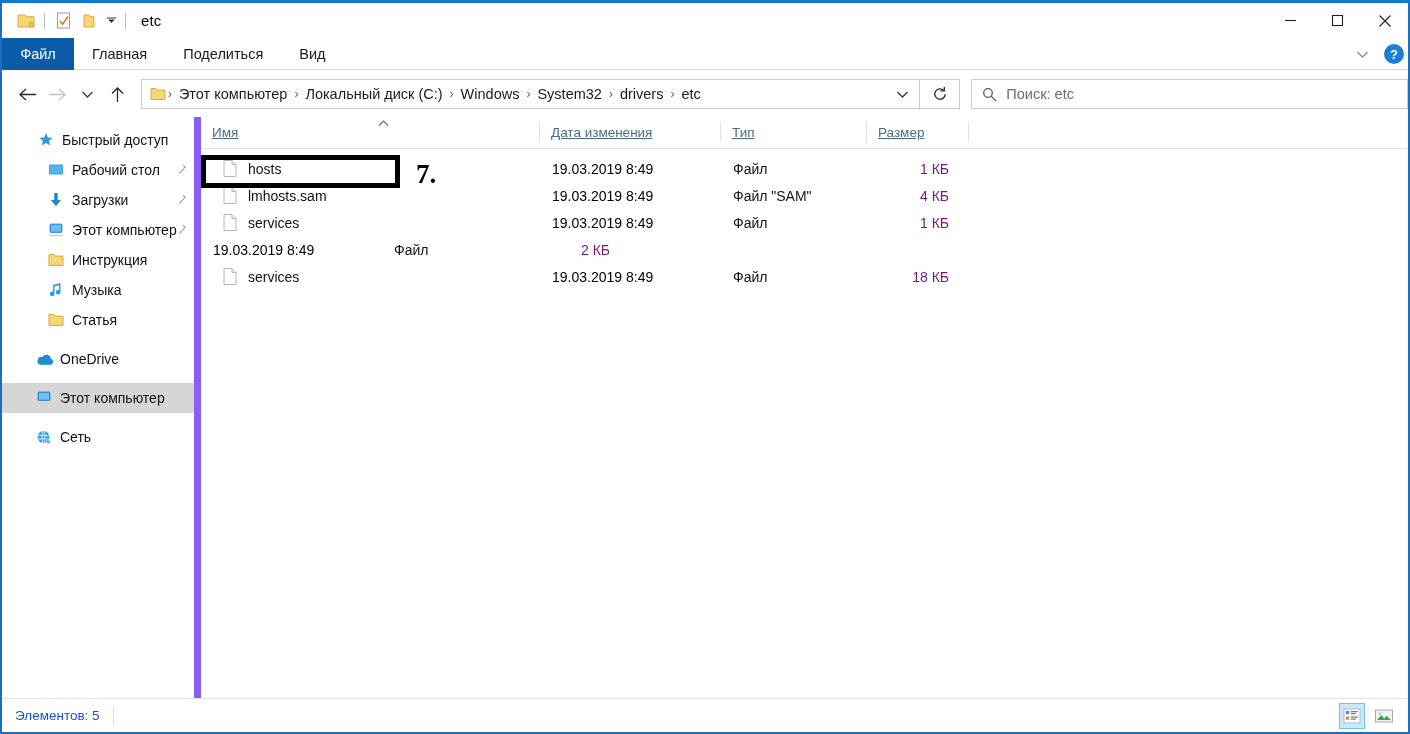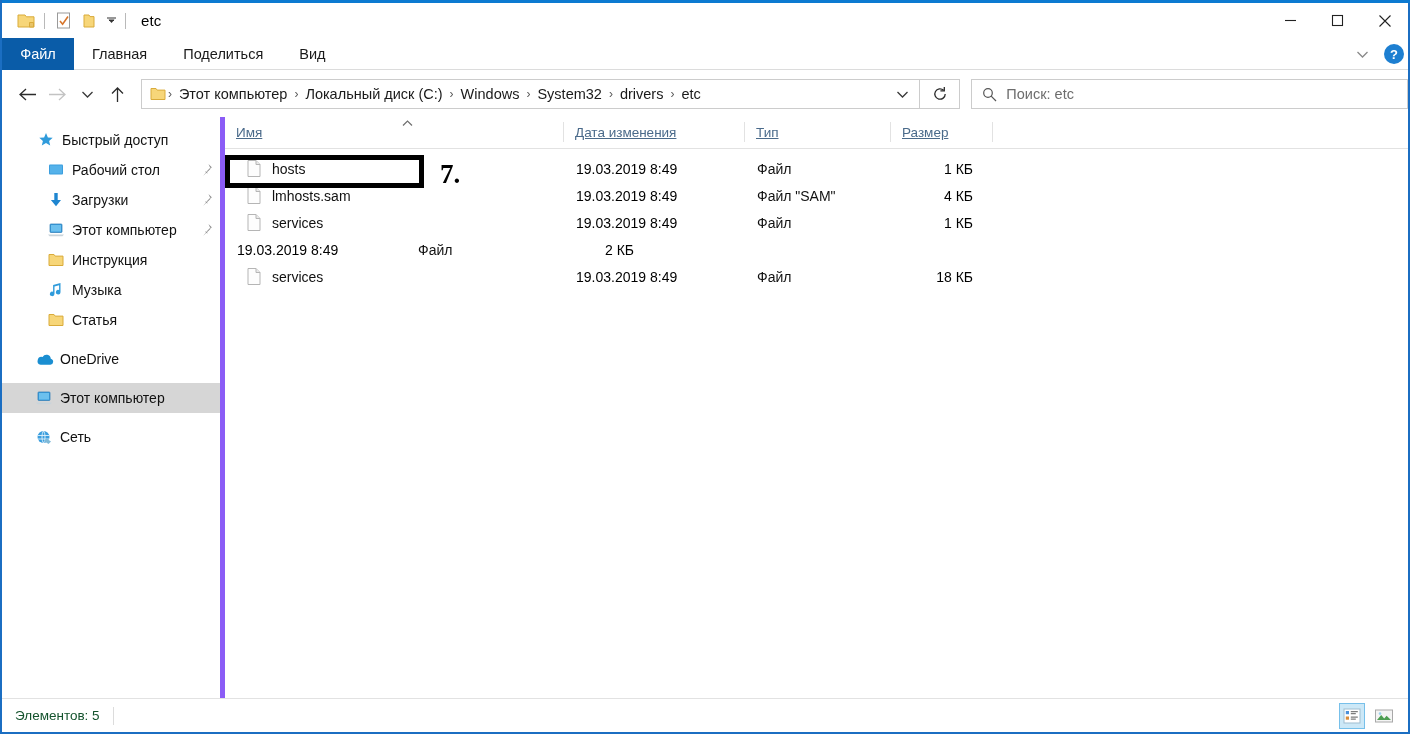--- a/index.html
+++ b/index.html
@@ -133,23 +133,23 @@
 
   
   .main {
     position: absolute; left: 0; top: 117px;
     width: 1406px; height: 583px;
     display: flex;
   }
 
   
   .sidebar {
-    width: 223px; height: 583px;
+    width: 199px; height: 583px;
     background: #ffffff;
-    border-right: 5px solid #8b5cf6;
+    border-right: 7px solid #8b5cf6;
     padding-top: 8px;
     overflow: hidden;
   }
   .nav-item {
     height: 30px;
     display: flex; align-items: center;
     position: relative;
     font-size: 14px; color: #111;
     padding-right: 4px;
   }
@@ -198,21 +198,21 @@
   .row {
     height: 27px;
     display: flex; align-items: center;
     position: relative;
     font-size: 14px; color: #111;
   }
   .cell { height: 27px; display: flex; align-items: center; overflow: hidden; white-space: nowrap; }
   .cell.name { padding-left: 22px; gap: 9px; }
   .cell.date { padding-left: 12px; color: #000000; }
   .cell.type { padding-left: 12px; color: #111; }
-  .cell.size { justify-content: flex-end; padding-right: 20px; color: #000000; }
+  .cell.size { justify-content: flex-end; padding-right: 20px; color: #701a75; }
 
   .fileicon { width: 16px; height: 18px; flex: 0 0 16px; }
 
   
   .annot-box {
     position: absolute;
     border: 5px solid #000000;
     pointer-events: none;
   }
   .annot-num {
@@ -224,21 +224,21 @@
 
   
   .statusbar {
     position: absolute; left: 0; bottom: 0;
     width: 1406px; height: 34px;
     background: #ffffff;
     border-top: 1px solid #e2e2e2;
     display: flex; align-items: center;
   }
   .status-text {
-    font-size: 13.5px; color: #14532d;
+    font-size: 13.5px; color: #1d4ed8;
     margin-left: 13px;
   }
   .status-sep {
     width: 1px; height: 18px; background: #dcdcdc; margin-left: 13px;
   }
   .viewbtns {
     position: absolute; right: 11px; top: 50%; transform: translateY(-50%);
     display: flex; gap: 6px; align-items: center;
   }
   .vbtn {

